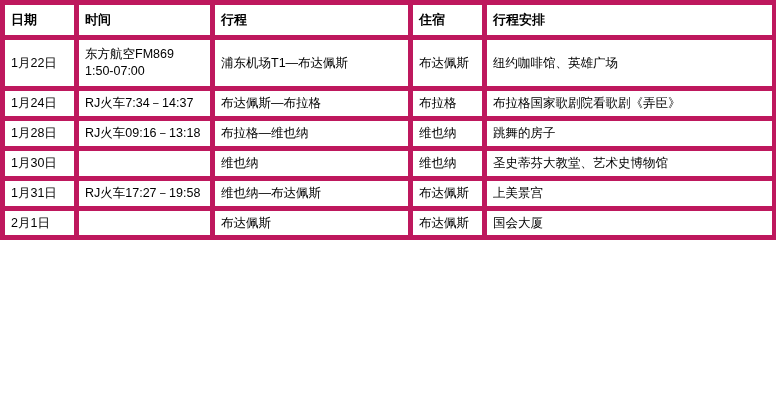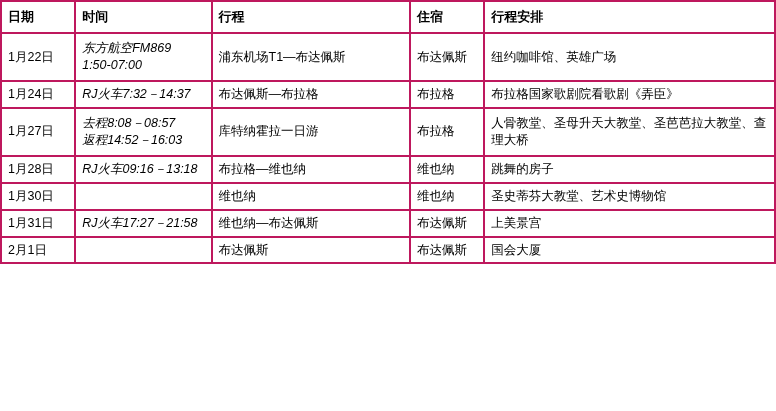--- a/index.html
+++ b/index.html
@@ -15,41 +15,40 @@
     overflow: hidden;
   }
   .itinerary-table {
     border-collapse: collapse;
     table-layout: fixed;
     width: 776px;
     font-size: 12.5px;
   }
   .itinerary-table th,
   .itinerary-table td {
-    border: 2px solid #be185d;
+    border: 5px solid #be185d;
     padding: 4px 6px;
     vertical-align: middle;
     line-height: 1.35;
     text-align: left;
     word-break: break-word;
   }
   .itinerary-table thead th {
     font-weight: bold;
     font-size: 13px;
     height: 22px;
   }
   .col-date   { width: 74px; }
   .col-time   { width: 136px; }
   .col-route  { width: 198px; }
   .col-stay   { width: 74px; }
   .col-plan   { width: 290px; }
 
   .cell-multiline {
     white-space: pre-line;
-    font-style: italic;
   }
   .row-tall td { height: 38px; }
 </style>
 </head>
 <body>
 
 <table class="itinerary-table">
   <colgroup>
     <col class="col-date">
     <col class="col-time">
@@ -70,50 +69,42 @@
     <tr class="row-tall">
       <td>1月22日</td>
       <td class="cell-multiline">东方航空FM869
 1:50-07:00</td>
       <td>浦东机场T1—布达佩斯</td>
       <td>布达佩斯</td>
       <td>纽约咖啡馆、英雄广场</td>
     </tr>
     <tr>
       <td>1月24日</td>
-      <td class="cell-multiline">RJ火车7:32－14:37</td>
+      <td class="cell-multiline">RJ火车7:34－14:37</td>
       <td>布达佩斯—布拉格</td>
       <td>布拉格</td>
       <td>布拉格国家歌剧院看歌剧《弄臣》</td>
-    </tr>
-    <tr class="row-tall">
-      <td>1月27日</td>
-      <td class="cell-multiline">去程8:08－08:57
-返程14:52－16:03</td>
-      <td>库特纳霍拉一日游</td>
-      <td>布拉格</td>
-      <td>人骨教堂、圣母升天大教堂、圣芭芭拉大教堂、查理大桥</td>
     </tr>
     <tr>
       <td>1月28日</td>
       <td class="cell-multiline">RJ火车09:16－13:18</td>
       <td>布拉格—维也纳</td>
       <td>维也纳</td>
       <td>跳舞的房子</td>
     </tr>
     <tr>
       <td>1月30日</td>
       <td class="cell-multiline"></td>
       <td>维也纳</td>
       <td>维也纳</td>
       <td>圣史蒂芬大教堂、艺术史博物馆</td>
     </tr>
     <tr>
       <td>1月31日</td>
-      <td class="cell-multiline">RJ火车17:27－21:58</td>
+      <td class="cell-multiline">RJ火车17:27－19:58</td>
       <td>维也纳—布达佩斯</td>
       <td>布达佩斯</td>
       <td>上美景宫</td>
     </tr>
     <tr>
       <td>2月1日</td>
       <td class="cell-multiline"></td>
       <td>布达佩斯</td>
       <td>布达佩斯</td>
       <td>国会大厦</td>

